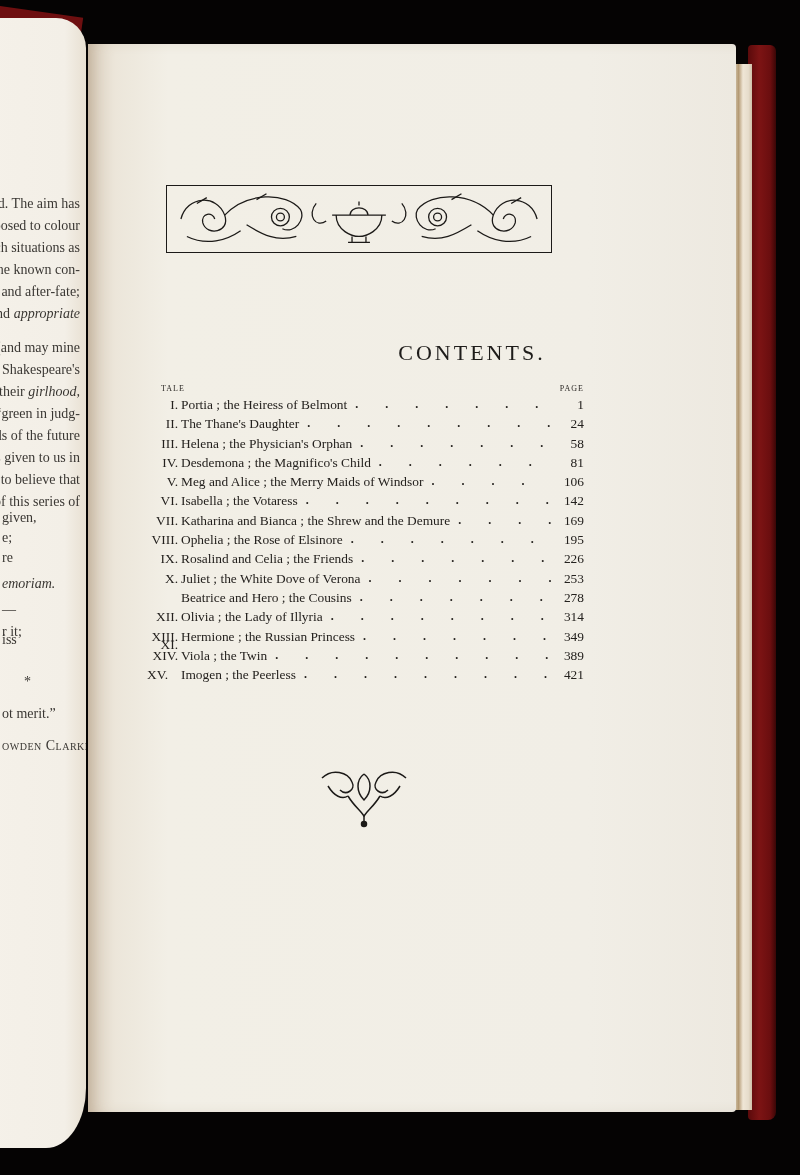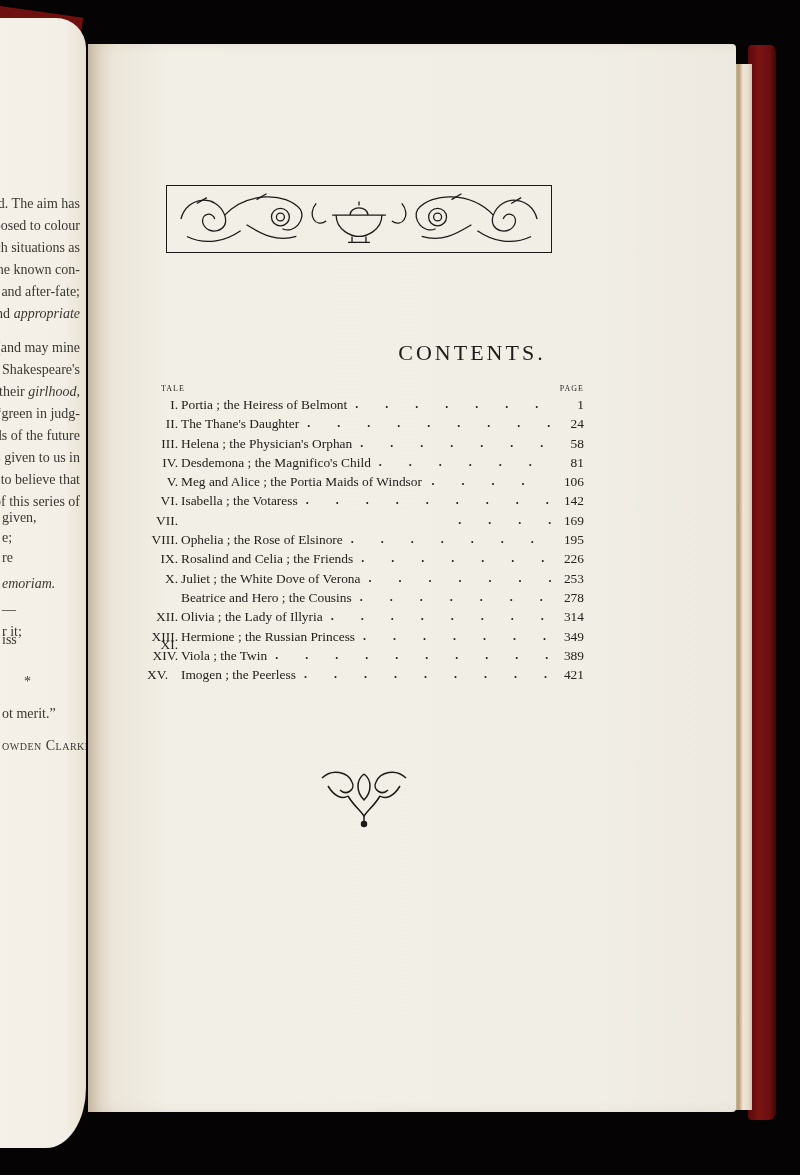--- a/index.html
+++ b/index.html
@@ -165,32 +165,33 @@
     </div>
     <div class="toc-row">
       <span class="num" style="right: 406px;">IV.</span>
       <span class="leader" style="left: 238.859px;">.   .   .   .   .   .   .   .   .   .   .   .   .   .   .   .   .   .   .   .   .   .   .   .   .   .   .   .   .   .   </span>
       <span class="title-txt">Desdemona ; the Magnifico's Child</span>
       <span class="pg">81</span>
     </div>
     <div class="toc-row">
       <span class="num" style="right: 406px;">V.</span>
       <span class="leader" style="left: 291.438px;">.   .   .   .   .   .   .   .   .   .   .   .   .   .   .   .   .   .   .   .   .   .   .   .   .   .   .   .   .   .   </span>
-      <span class="title-txt">Meg and Alice ; the Portia Maids of Windsor</span>
+      <span class="title-txt">Meg and Alice ; the Merry Maids of Windsor</span>
       <span class="pg">106</span>
     </div>
     <div class="toc-row">
       <span class="num" style="right: 406px;">VI.</span>
       <span class="leader" style="left: 165.656px;">.   .   .   .   .   .   .   .   .   .   .   .   .   .   .   .   .   .   .   .   .   .   .   .   .   .   .   .   .   .   </span>
       <span class="title-txt">Isabella ; the Votaress</span>
       <span class="pg">142</span>
     </div>
     <div class="toc-row">
       <span class="num" style="right: 406px;">VII.</span>
       <span class="leader" style="left: 318.203px;">.   .   .   .   .   .   .   .   .   .   .   .   .   .   .   .   .   .   .   .   .   .   .   .   .   .   .   .   .   .   </span>
+      <span class="title-txt">Katharina and Bianca ; the Shrew and the Demure</span>
       <span class="pg">169</span>
     </div>
     <div class="toc-row">
       <span class="num" style="right: 406px;">VIII.</span>
       <span class="leader" style="left: 210.781px;">.   .   .   .   .   .   .   .   .   .   .   .   .   .   .   .   .   .   .   .   .   .   .   .   .   .   .   .   .   .   </span>
       <span class="title-txt">Ophelia ; the Rose of Elsinore</span>
       <span class="pg">195</span>
     </div>
     <div class="toc-row">
       <span class="num" style="right: 406px;">IX.</span>

